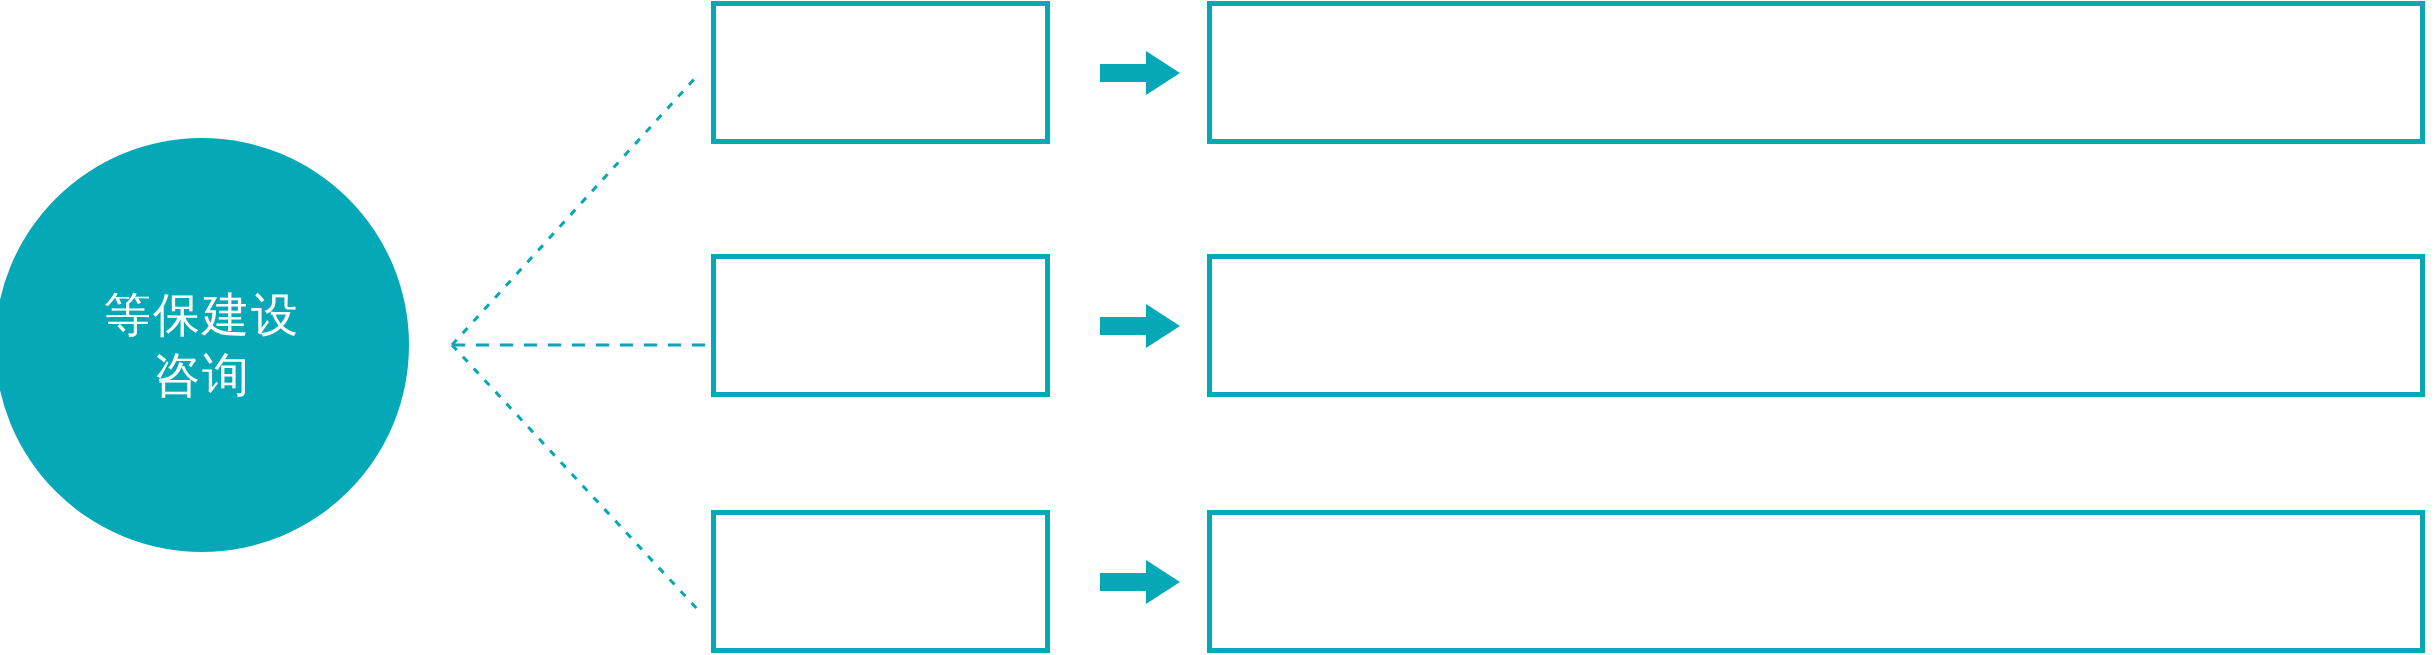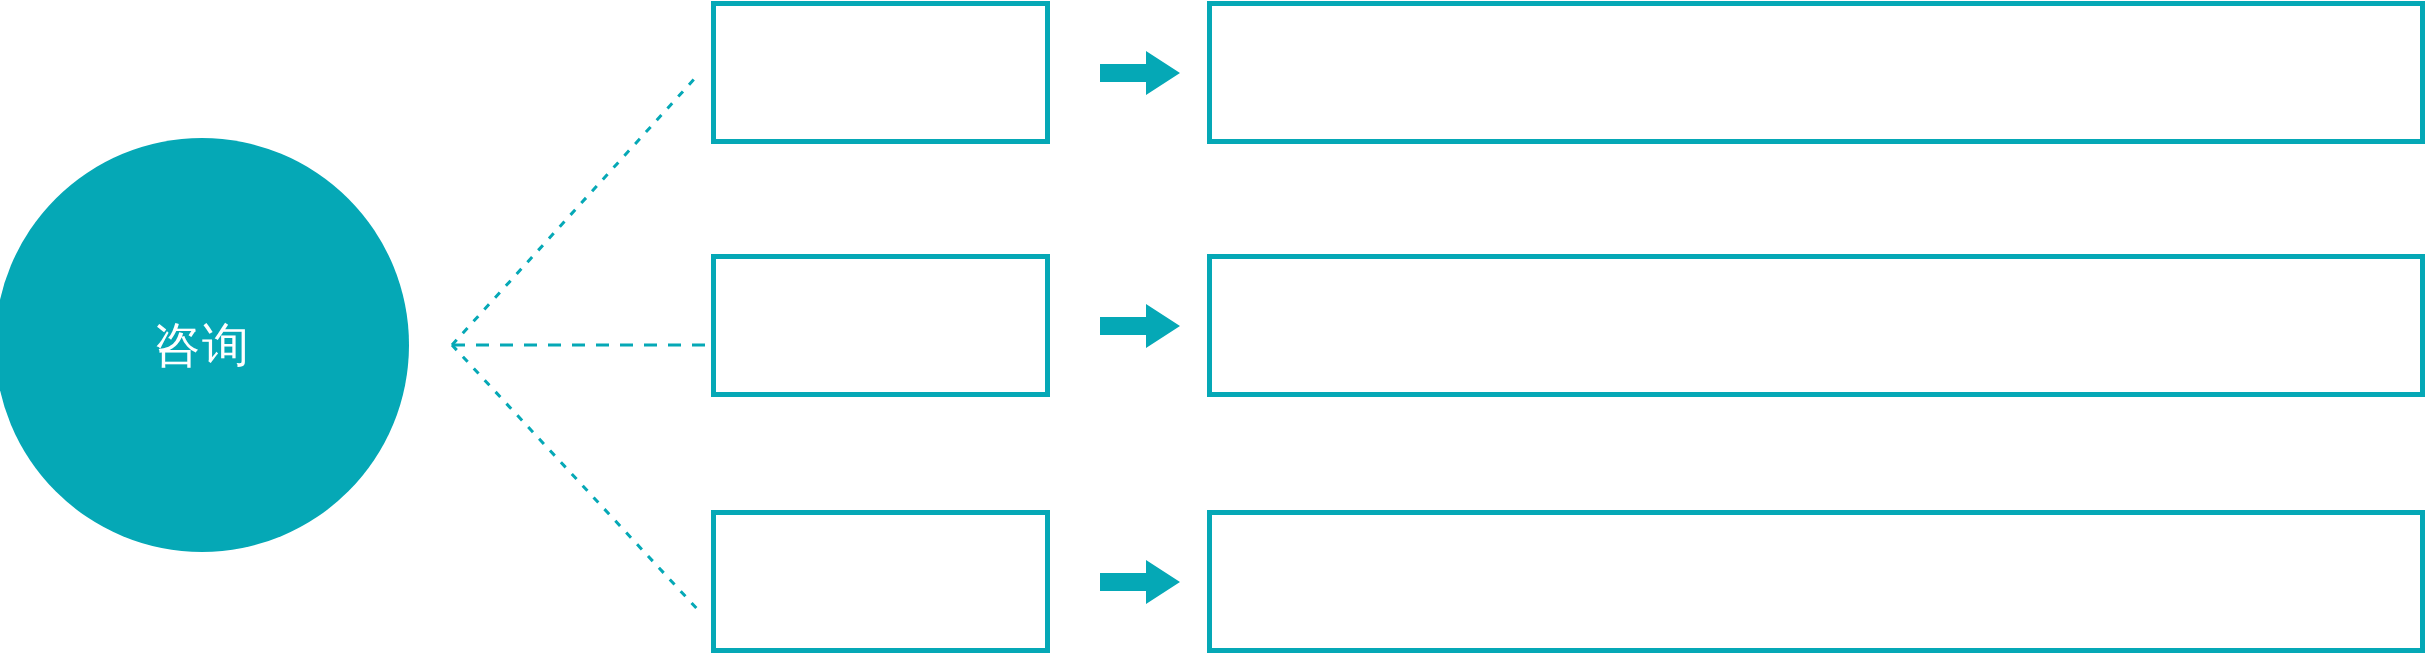--- a/index.html
+++ b/index.html
@@ -110,20 +110,21 @@
     height: 44px;
   }
   .arrow svg { display: block; width: 80px; height: 44px; }
 </style>
 </head>
 <body>
 
 <div id="stage">
 
   <div class="hub-circle">
+    <div class="hub-line">等保建设</div>
     <div class="hub-line">咨询</div>
   </div>
 
   <svg class="connectors" viewBox="0 0 2434 655" xmlns="http://www.w3.org/2000/svg">
     <line x1="452" y1="345" x2="697" y2="76" stroke="#05a8b6" stroke-width="3" stroke-dasharray="7 9" stroke-linecap="butt" fill="none"></line>
     <line x1="452" y1="345" x2="710" y2="345" stroke="#05a8b6" stroke-width="3" stroke-dasharray="13 11" stroke-linecap="butt" fill="none"></line>
     <line x1="452" y1="345" x2="700" y2="612" stroke="#05a8b6" stroke-width="3" stroke-dasharray="7 9" stroke-linecap="butt" fill="none"></line>
   </svg>
 
   <div class="row row-1">

